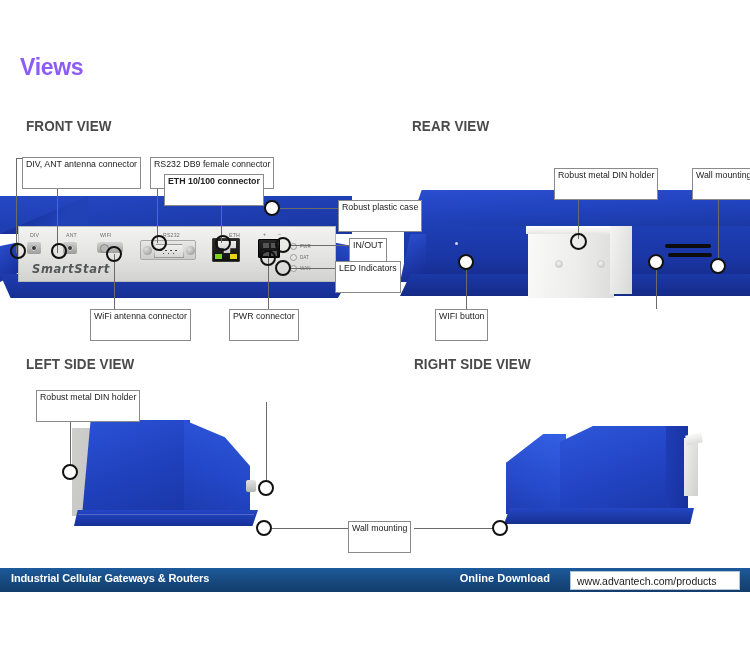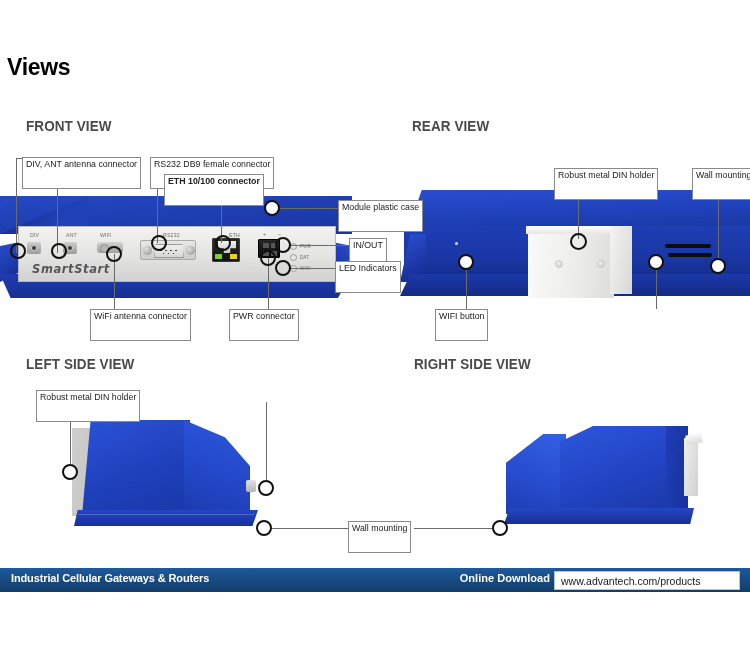--- a/index.html
+++ b/index.html
@@ -13,22 +13,22 @@
 
   
   .footnote{
     position:absolute;left:4px;top:2px;
     font-size:9.5px;color:#4a4a4a;letter-spacing:-0.1px;
     white-space:nowrap;
   }
 
   
   .views-heading{
-    position:absolute;left:7px;top:54px;
-    font-size:23px;font-weight:bold;color:#000000;
+    position:absolute;left:20px;top:54px;
+    font-size:23px;font-weight:bold;color:#8b5cf6;
     letter-spacing:-0.3px;
   }
 
   
   .sec-title{
     position:absolute;
     font-size:14.5px;font-weight:bold;color:#4a4a4a;
     letter-spacing:0.1px;
     transform:scaleX(0.93);transform-origin:left center;
     white-space:nowrap;
@@ -294,21 +294,21 @@
     letter-spacing:-0.15px;white-space:nowrap;
     transform:scaleX(0.96);transform-origin:left center;
   }
   .footer-dl{
     position:absolute;right:200px;top:4px;
     font-size:11.5px;font-weight:bold;color:#ffffff;
     white-space:nowrap;
     transform:scaleX(0.96);transform-origin:right center;
   }
   .footer-url{
-    position:absolute;right:10px;top:3px;width:186px;height:19px;
+    position:absolute;right:10px;top:3px;width:170px;height:19px;
     background:#ffffff;border:1px solid #b4c4d4;box-sizing:border-box;
   }
   .footer-url span{
     position:absolute;left:6px;top:3px;
     font-size:10.5px;color:#1a1a1a;white-space:nowrap;
   }
 </style>
 </head>
 <body>
 
@@ -363,21 +363,21 @@
     <div class="ledtxt" style="left:300px;top:59px;">DAT</div>
     <div class="ledind" style="left:290px;top:69px;"></div>
     <div class="ledtxt" style="left:300px;top:70px;">WAN</div>
 
     <div class="brand">SmartStart</div>
   </div>
 
   <div class="callout" style="left:22px;top:157px;">DIV, ANT antenna connector</div>
   <div class="callout" style="left:150px;top:157px;">RS232 DB9 female connector</div>
   <div class="callout" style="left:164px;top:174px;font-weight:bold;">ETH 10/100 connector</div>
-  <div class="callout" style="left:338px;top:200px;">Module plastic case</div>
+  <div class="callout" style="left:338px;top:200px;">Robust plastic case</div>
   <div class="callout" style="left:349px;top:238px;">IN/OUT</div>
   <div class="callout" style="left:335px;top:261px;">LED Indicators</div>
   <div class="callout" style="left:90px;top:309px;">WiFi antenna connector</div>
   <div class="callout" style="left:229px;top:309px;">PWR connector</div>
 
   <div class="lline h" style="left:16px;top:158px;width:7px;"></div>
   <div class="lline v" style="left:16px;top:158px;height:95px;"></div>
   <div class="lline v" style="left:57px;top:169px;height:84px;"></div>
   <div class="cdot" style="left:10px;top:243px;width:16px;height:16px;"></div>
   <div class="cdot" style="left:51px;top:243px;width:16px;height:16px;"></div>

